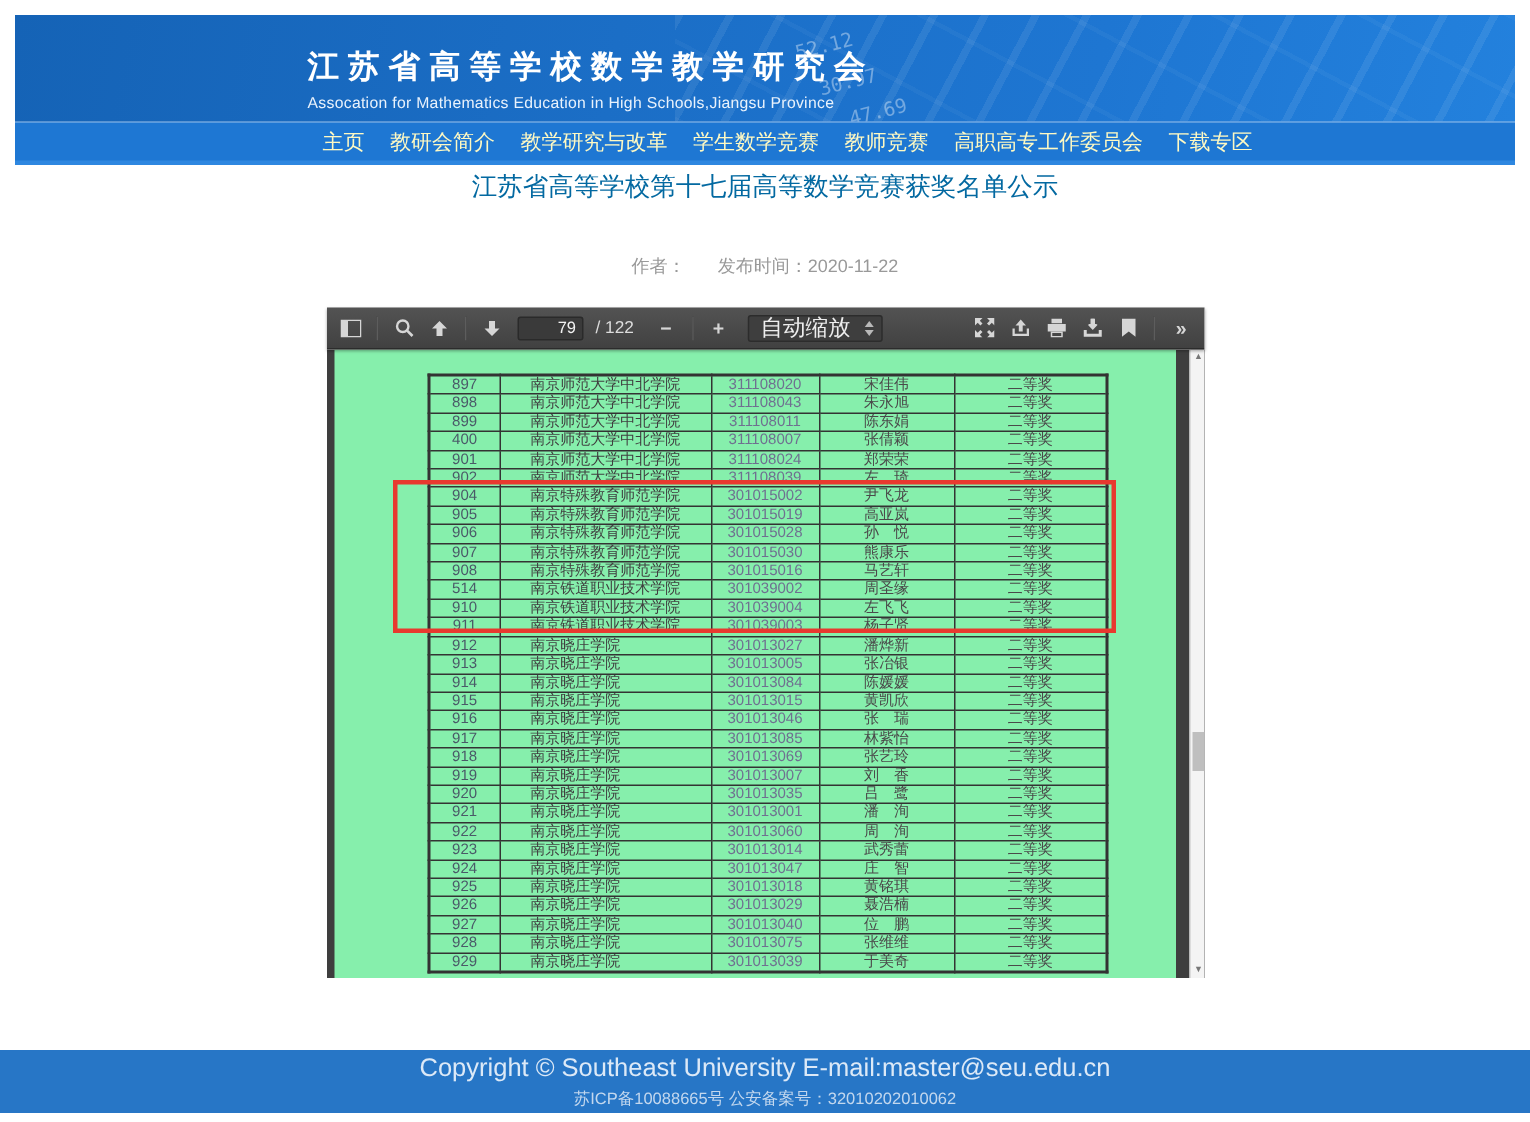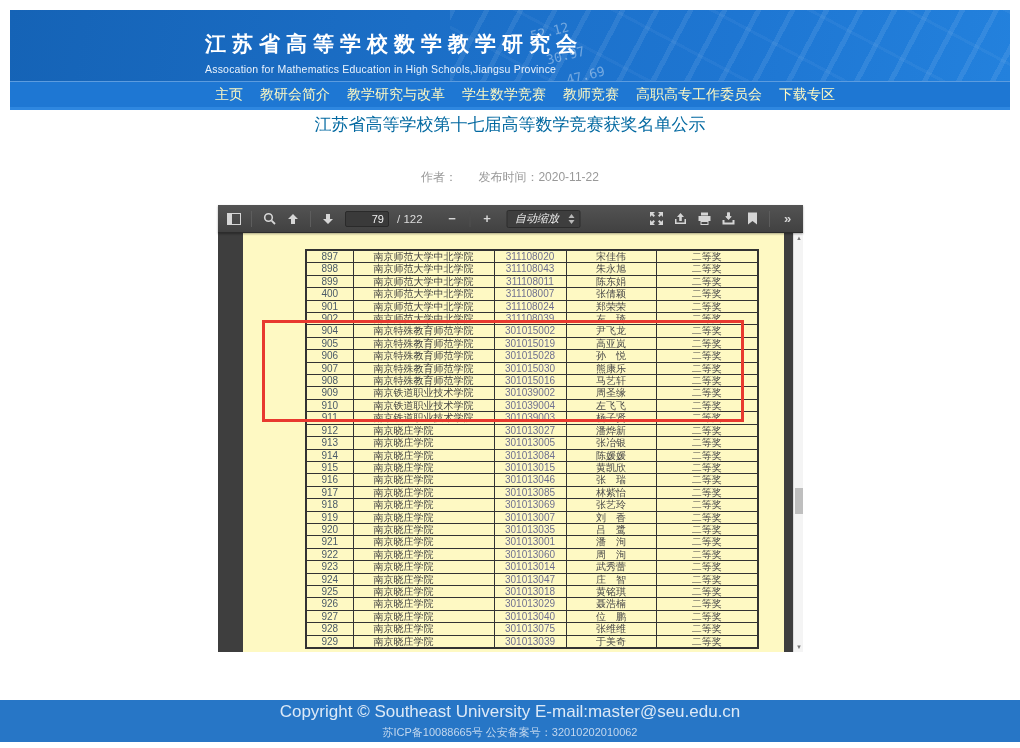--- a/index.html
+++ b/index.html
@@ -76,28 +76,28 @@
   .page-input {
     width:44px; height:16px; background:#3a3a3a; border:1px solid #2a2a2a; border-radius:2px;
     color:#f2f2f2; font-size:11px; text-align:right; padding:0 4px; margin-left:4px;
   }
   .page-count { color:#dddddd; font-size:11.5px; margin-left:6px; white-space:nowrap; }
   .zoom-select {
     position:relative; height:18px; margin-left:6px; background:#3e3e3e;
     border:1px solid #2c2c2c; border-radius:2px; display:flex; align-items:center;
     padding:0 20px 0 8px; cursor:pointer;
   }
-  .zoom-select .zs-label { color:#eeeeee; font-size:11px; white-space:nowrap;font-style:italic; }
+  .zoom-select .zs-label { color:#eeeeee; font-size:15px; white-space:nowrap; }
   .zs-spin { position:absolute; right:5px; top:3px; display:flex; flex-direction:column; align-items:center; }
   .zs-spin .up { width:0; height:0; border-left:3px solid transparent; border-right:3px solid transparent; border-bottom:4px solid #b9b9b9; margin-bottom:2px; }
   .zs-spin .down { width:0; height:0; border-left:3px solid transparent; border-right:3px solid transparent; border-top:4px solid #b9b9b9; }
   .more-btn { font-size:13px; color:#d6d6d6; letter-spacing:-1px; }
 
   .viewer-body { position:relative; height:419px; background:#3e3e3e; overflow:hidden; }
-  .pdf-page { position:absolute; left:5px; right:19px; top:0; bottom:0; background:#fef9c3;margin-left:20px; }
+  .pdf-page { position:absolute; left:5px; right:19px; top:0; bottom:0; background:#86efac; }
 
   table.award-table {
     position:absolute; left:62px; top:16px; width:452px;
     border-collapse:collapse; table-layout:fixed; border:2px solid #333333;
   }
   .award-table td {
     border:1px solid #333333; height:11.8px; line-height:11.4px; padding:0;
     font-size:10px; color:#4a4a4a; text-align:center; overflow:hidden; white-space:nowrap;
   }
   .award-table td.c0 { width:47px;  color:#4a5a68; }
@@ -317,21 +317,21 @@
               <td class="c4">二等奖</td>
             </tr>
             <tr>
               <td class="c0">908</td>
               <td class="c1">南京特殊教育师范学院</td>
               <td class="c2">301015016</td>
               <td class="c3">马艺轩</td>
               <td class="c4">二等奖</td>
             </tr>
             <tr>
-              <td class="c0">909</td>
+              <td class="c0">514</td>
               <td class="c1">南京铁道职业技术学院</td>
               <td class="c2">301039002</td>
               <td class="c3">周圣缘</td>
               <td class="c4">二等奖</td>
             </tr>
             <tr>
               <td class="c0">910</td>
               <td class="c1">南京铁道职业技术学院</td>
               <td class="c2">301039004</td>
               <td class="c3">左飞飞</td>

